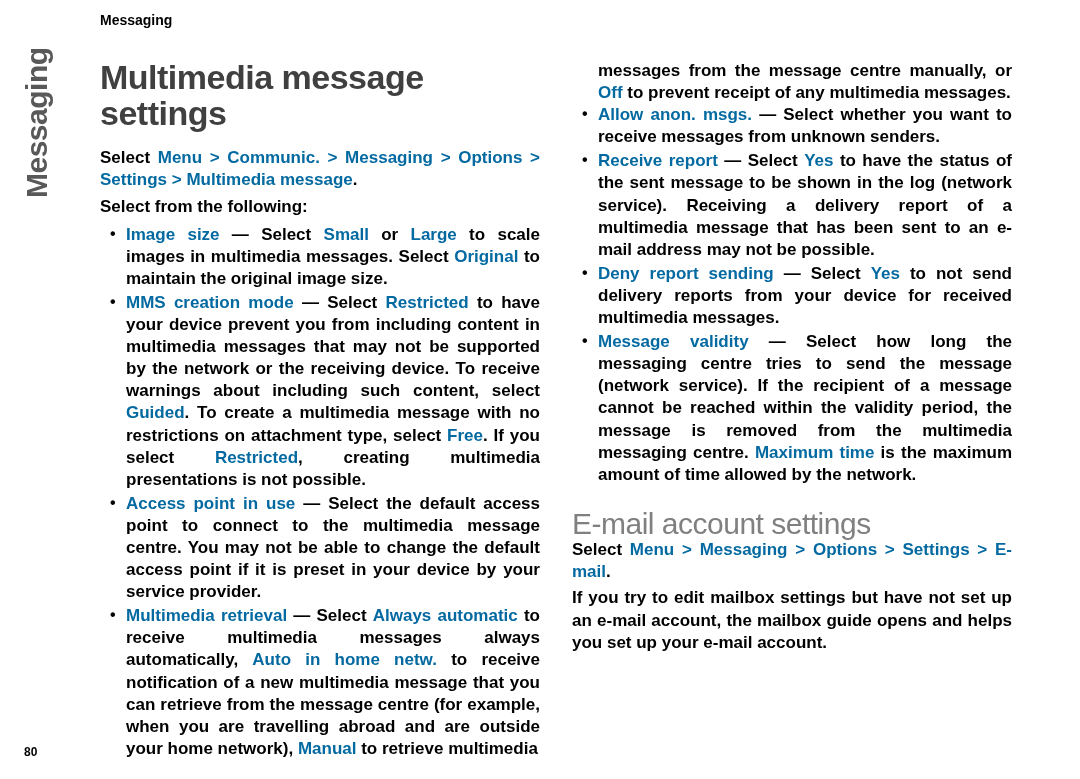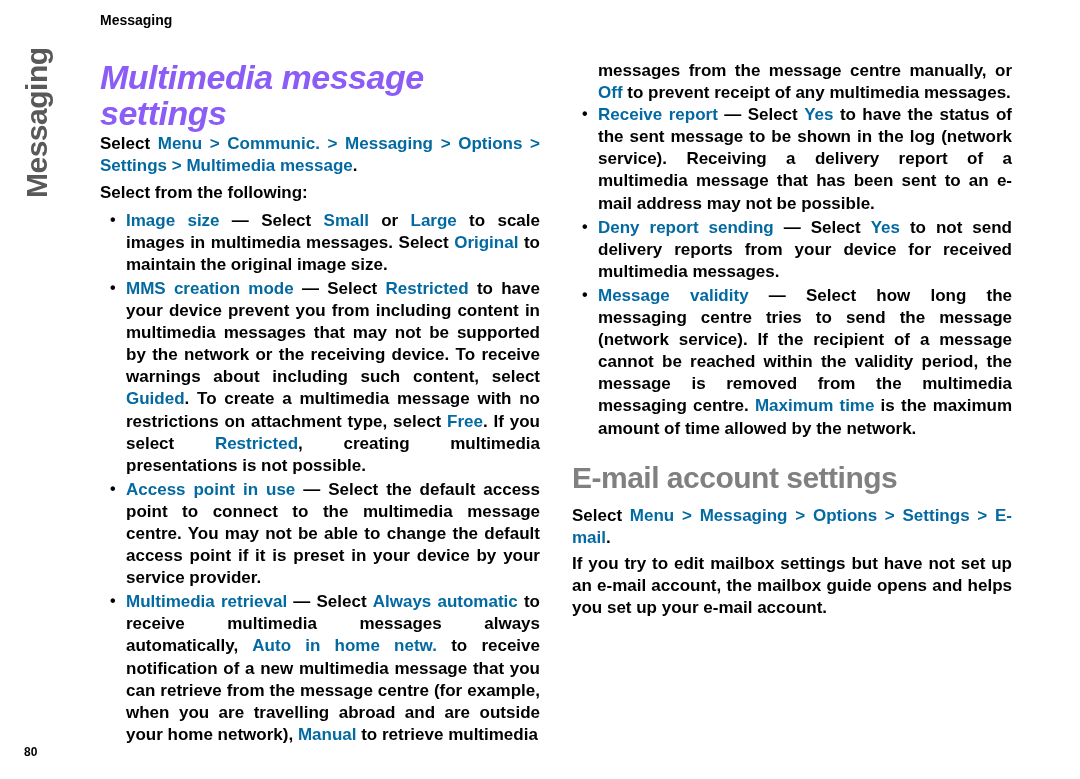--- a/index.html
+++ b/index.html
@@ -42,33 +42,32 @@
   }
   .col {
     width: 440px;
     font-size: 17px;
     line-height: 1.3;
     font-weight: 600;
   }
   h1.section-title {
     font-size: 34px;
     font-weight: 700;
-    color: #8b5cf6;
+    color: #404040;
     line-height: 1.05;
-    margin-bottom: 2px;
+    margin-bottom: 16px;
     letter-spacing: -0.5px;
-    font-style: italic;
   }
   h2.section-title-2 {
     font-size: 30px;
-    font-weight: 700;
+    font-weight: 400;
     color: #808080;
     line-height: 1.05;
     margin-top: 22px;
-    margin-bottom: 12px;
+    margin-bottom: 0;
     letter-spacing: -0.5px;
   }
   .hl { color: #0369a1; font-weight: 700; }
   p.intro { margin-bottom: 4px; text-align: justify;}
   p.lead { margin-bottom: 6px; }
   ul { list-style: none; padding-left: 14px; }
   ul li {
     position: relative;
     padding-left: 12px;
     margin-bottom: 2px;
@@ -124,20 +123,23 @@
       </ul>
     </div>
 
     <div class="col">
       <p style="text-align:justify; padding-left:26px;">
         <span>messages from the message centre manually, or </span><span class="hl">Off</span><span> to prevent receipt of any multimedia messages.</span>
       </p>
 
       <ul>
         <li>
+          <span class="hl">Allow anon. msgs.</span><span> — Select whether you want to receive messages from unknown senders.</span>
+        </li>
+        <li>
           <span class="hl">Receive report</span><span> — Select </span><span class="hl">Yes</span><span> to have the status of the sent message to be shown in the log (network service). Receiving a delivery report of a multimedia message that has been sent to an e-mail address may not be possible.</span>
         </li>
         <li>
           <span class="hl">Deny report sending</span><span> — Select </span><span class="hl">Yes</span><span> to not send delivery reports from your device for received multimedia messages.</span>
         </li>
         <li>
           <span class="hl">Message validity</span><span> — Select how long the messaging centre tries to send the message (network service). If the recipient of a message cannot be reached within the validity period, the message is removed from the multimedia messaging centre. </span><span class="hl">Maximum time</span><span> is the maximum amount of time allowed by the network.</span>
         </li>
       </ul>
 

